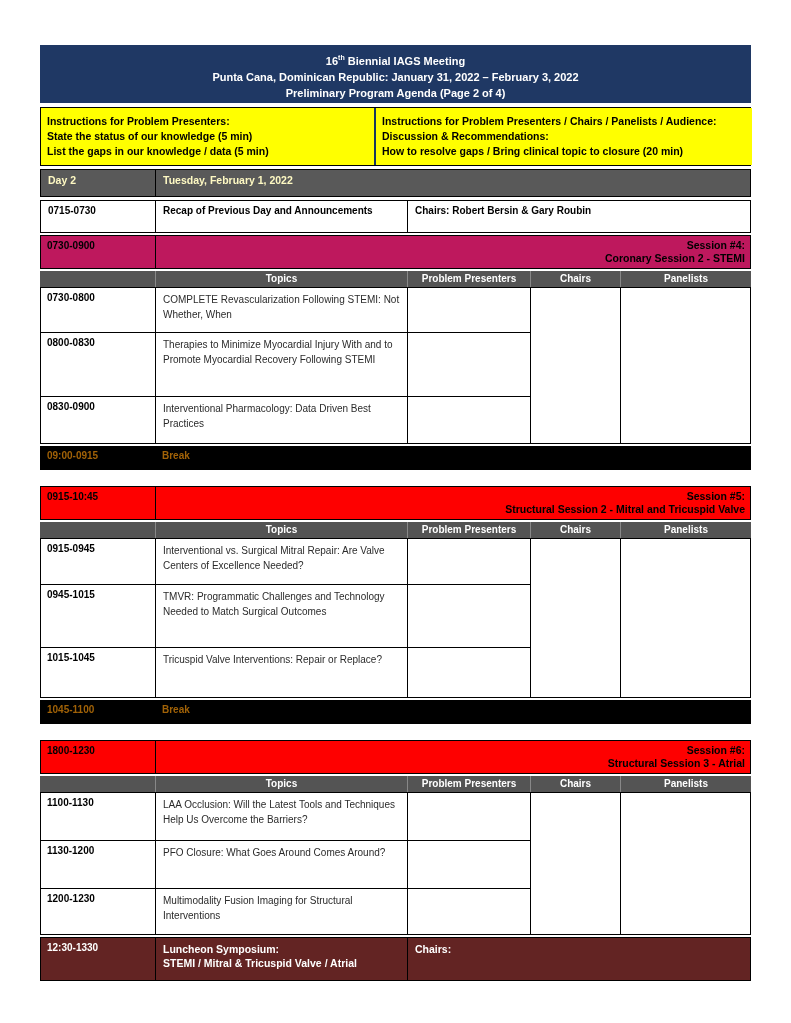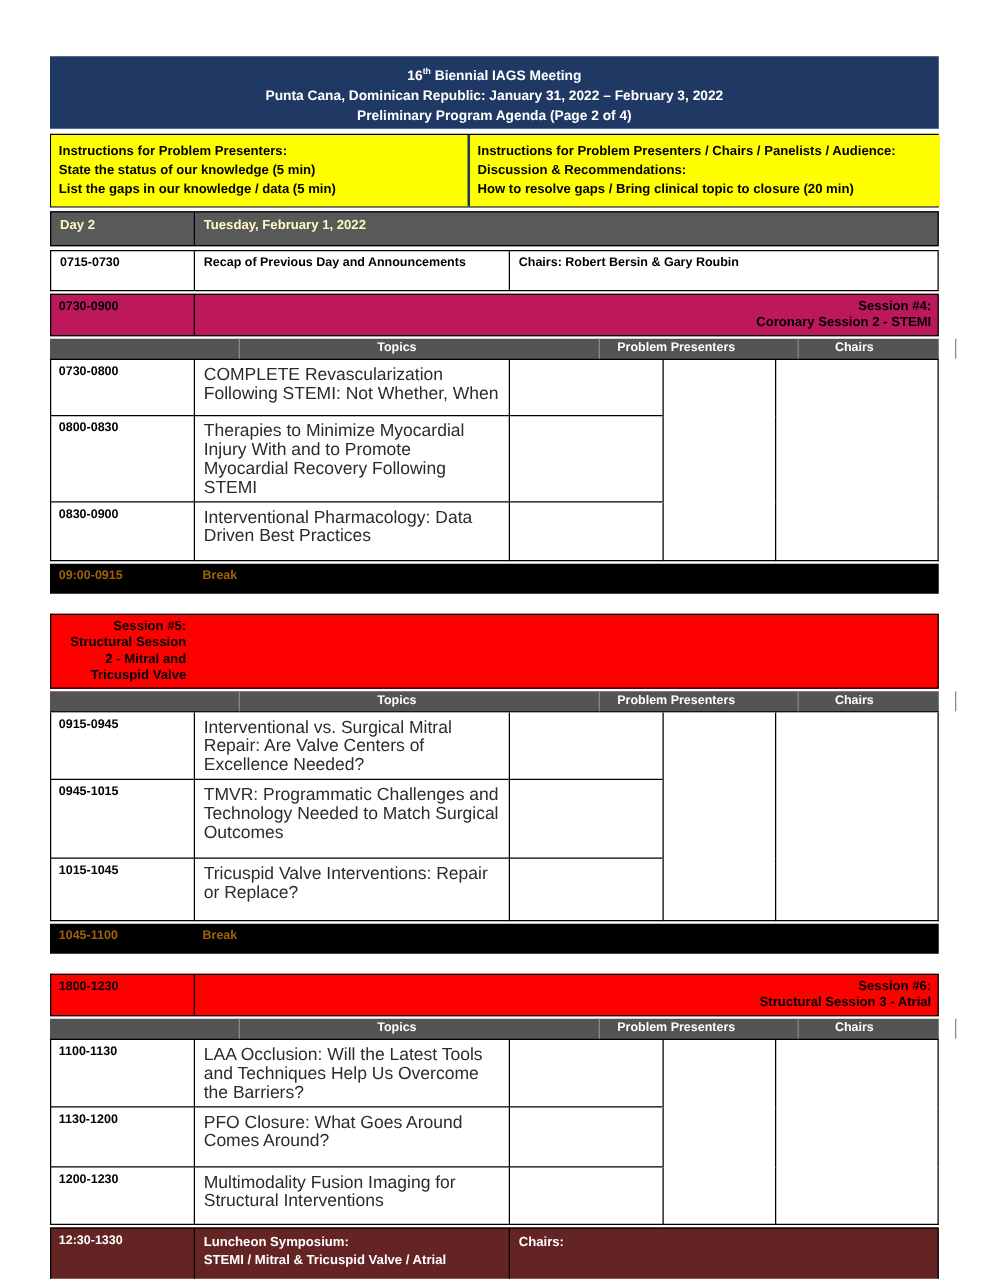--- a/index.html
+++ b/index.html
@@ -51,34 +51,34 @@
   .recap-row div { font-weight:bold; font-size:10px; padding:4px 7px; }
 
   
   .band { border:1px solid #000; min-height:30px; margin-bottom:2px; }
   .band .time-cell { border-right:1px solid #000; }
   .band .stitle { font-weight:bold; font-size:10.5px; line-height:13px; padding:3px 7px;text-align:right; }
   .band.green { background:#be185d; color:#000; }
   .band.red   { background:#fe0000; color:#000; }
 
   
-  .colheads { background:#545454; color:#fff; height:17px; border-bottom:1px solid #000;gap:36px; }
+  .colheads { background:#545454; color:#fff; height:17px; border-bottom:1px solid #000; }
   .colheads div {
     font-weight:bold; font-size:10px; text-align:center;
     line-height:16px; border-left:1px solid #888;
   }
   .colheads div:first-child { border-left:none; }
 
   
   .trow { background:#fff; }
   .trow > div { border-left:1px solid #000; }
   .trow > div:last-child { border-right:1px solid #000; }
   .trow .bb { border-bottom:1px solid #000; }
   .topic-cell {
-    font-size:14px; color:#2b2b2b; line-height:15px; padding:4px 7px;
+    font-size:10px; color:#2b2b2b; line-height:15px; padding:4px 7px;
   }
   .rh44{min-height:45px} .rh46{min-height:46px} .rh47{min-height:47px}
   .rh48{min-height:48px} .rh50{min-height:50px} .rh62{min-height:63px} .rh64{min-height:64px}
 
   
   .break-row {
     background:#000; color:#a16207; min-height:24px; margin:2px 0 16px 0;
   }
   .break-row div { font-weight:bold; font-size:10px; padding:4px 7px; }
 
@@ -162,20 +162,21 @@
     <div class="bb"></div>
     <div class="bb"></div>
     <div class="bb"></div>
   </div>
   <div class="break-row g2">
     <div>09:00-0915</div>
     <div>Break</div>
   </div>
 
   <div class="band red g2">
+    <div class="time-cell">0915-10:45</div>
     <div class="stitle">
       <div>Session #5:</div>
       <div>Structural Session 2 - Mitral and Tricuspid Valve</div>
     </div>
   </div>
   <div class="colheads g5">
     <div></div>
     <div>Topics</div>
     <div>Problem Presenters</div>
     <div>Chairs</div>

